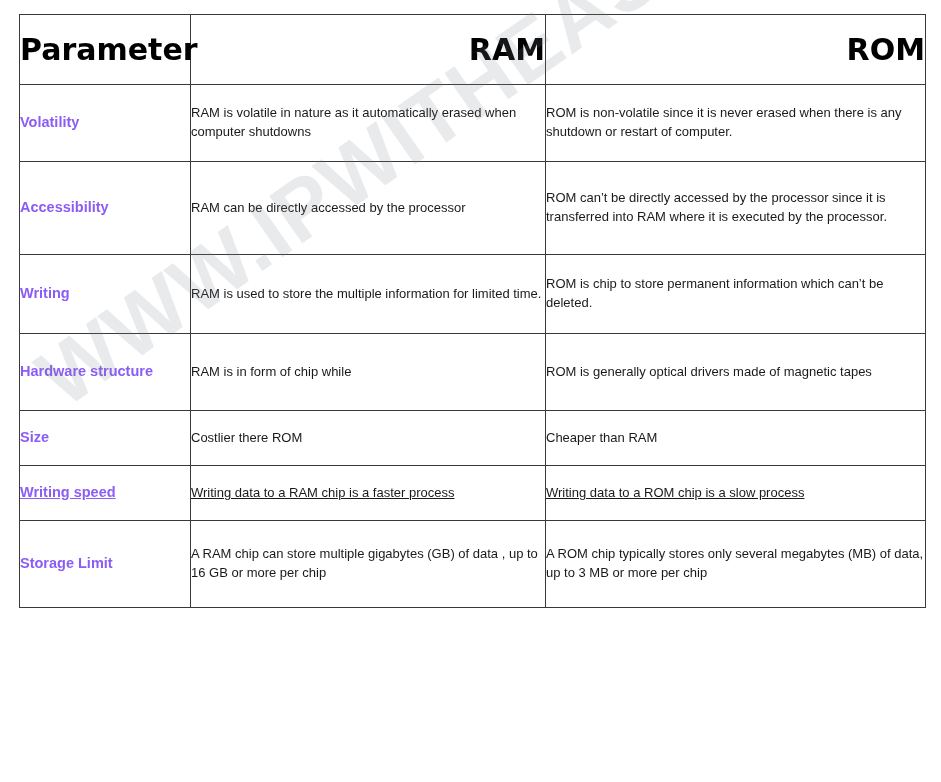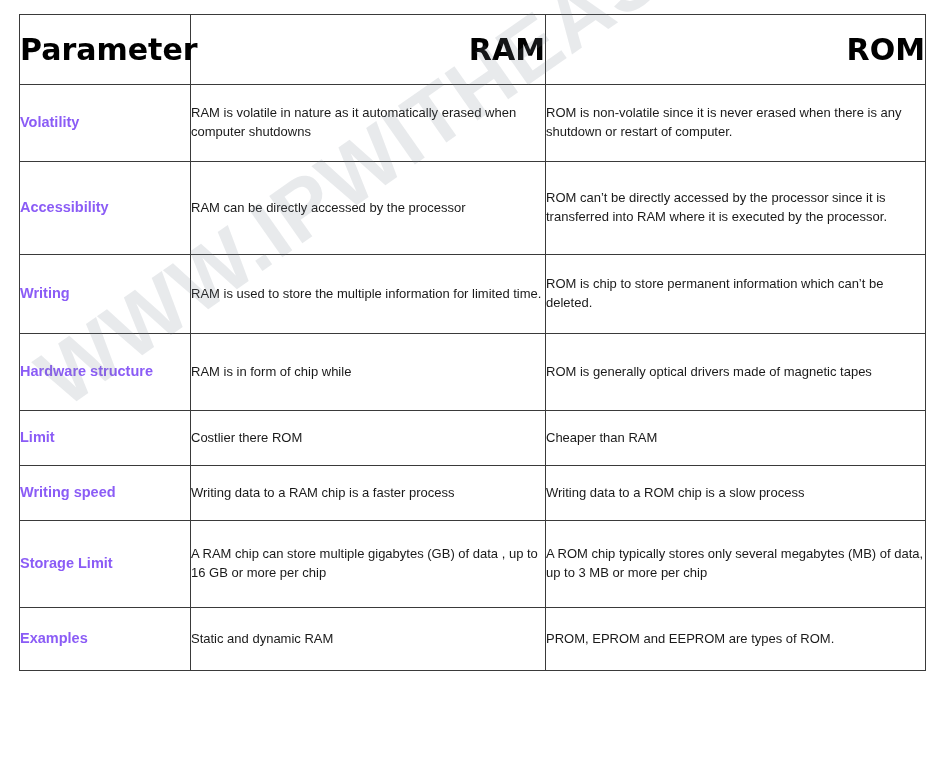--- a/index.html
+++ b/index.html
@@ -105,21 +105,21 @@
     line-height: 1.45;
   }
 
   
   tr.r-volatility td   { height: 76px; }
   tr.r-accessibility td{ height: 92px; }
   tr.r-storage td      { height: 78px; }
   tr.r-hardware td     { height: 76px; margin-left: 32px; }
   tr.r-cost td         { height: 54px; }
   tr.r-size td         { height: 54px; }
-  tr.r-writing td      { height: 54px; }
+  tr.r-writing td      { height: 54px; text-decoration: underline; }
   tr.r-storagelimit td { height: 86px; }
   tr.r-examples td     { height: 62px; }
 </style>
 </head>
 <body>
 
 <div id="canvas">
 
   <table id="comparison-table">
     <colgroup>
@@ -149,39 +149,34 @@
         <td class="param-cell">Writing</td>
         <td class="value-cell">RAM is used to store the multiple information for limited time.</td>
         <td class="value-cell">ROM is chip to store permanent information which can’t be deleted.</td>
       </tr>
       <tr class="r-hardware">
         <td class="param-cell">Hardware structure</td>
         <td class="value-cell">RAM is in form of chip while</td>
         <td class="value-cell">ROM is generally optical drivers made of magnetic tapes</td>
       </tr>
       <tr class="r-cost">
-        <td class="param-cell">Limit</td>
+        <td class="param-cell">Size</td>
         <td class="value-cell">Costlier there ROM</td>
         <td class="value-cell">Cheaper than RAM</td>
       </tr>
       <tr class="r-writing">
         <td class="param-cell">Writing speed</td>
         <td class="value-cell">Writing data to a RAM chip is a faster process</td>
         <td class="value-cell">Writing data to a ROM chip is a slow process</td>
       </tr>
       <tr class="r-storagelimit">
         <td class="param-cell">Storage Limit</td>
         <td class="value-cell">A RAM chip can store multiple gigabytes (GB) of data , up to 16 GB or more per chip</td>
         <td class="value-cell">A ROM chip typically stores only several megabytes (MB) of data, up to 3 MB or more per chip</td>
       </tr>
-      <tr class="r-examples">
-        <td class="param-cell">Examples</td>
-        <td class="value-cell">Static and dynamic RAM</td>
-        <td class="value-cell">PROM, EPROM and EEPROM are types of ROM.</td>
-      </tr>
     </tbody>
   </table>
 
   <div id="watermark-layer">
     <div id="watermark-text">WWW.IPWITHEASE.COM</div>
   </div>
 
 </div>
 
 </body></html>

